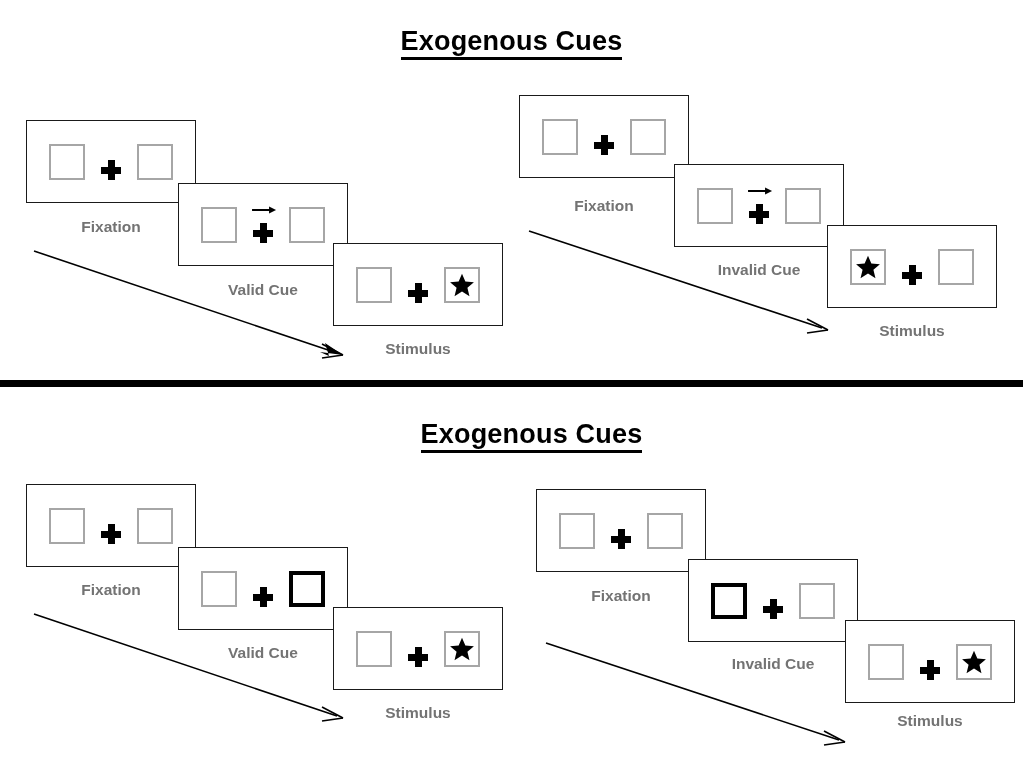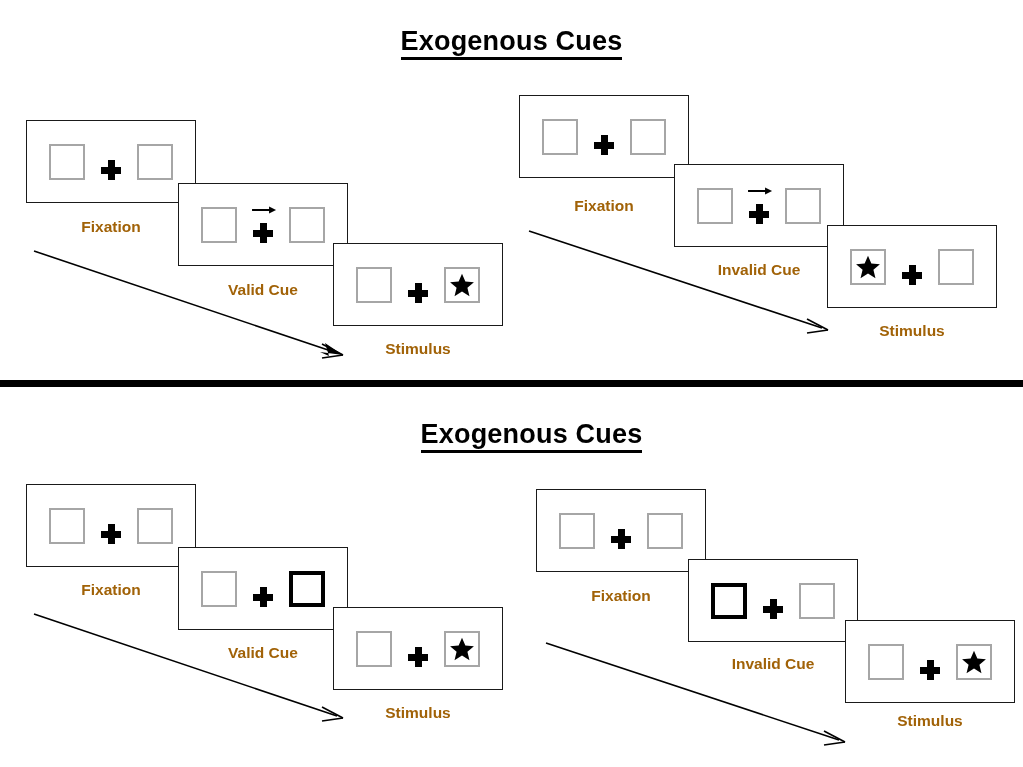--- a/index.html
+++ b/index.html
@@ -119,21 +119,21 @@
     width: 26px;
     height: 26px;
     display: block;
   }
 
   
   .stage-label {
     position: absolute;
     font-size: 15.5px;
     font-weight: bold;
-    color: #a16207;
+    color: #737373;
     white-space: nowrap;
     text-align: center;
   }
 
   
   .seq-arrow {
     position: absolute;
     overflow: visible;
   }
 </style>

